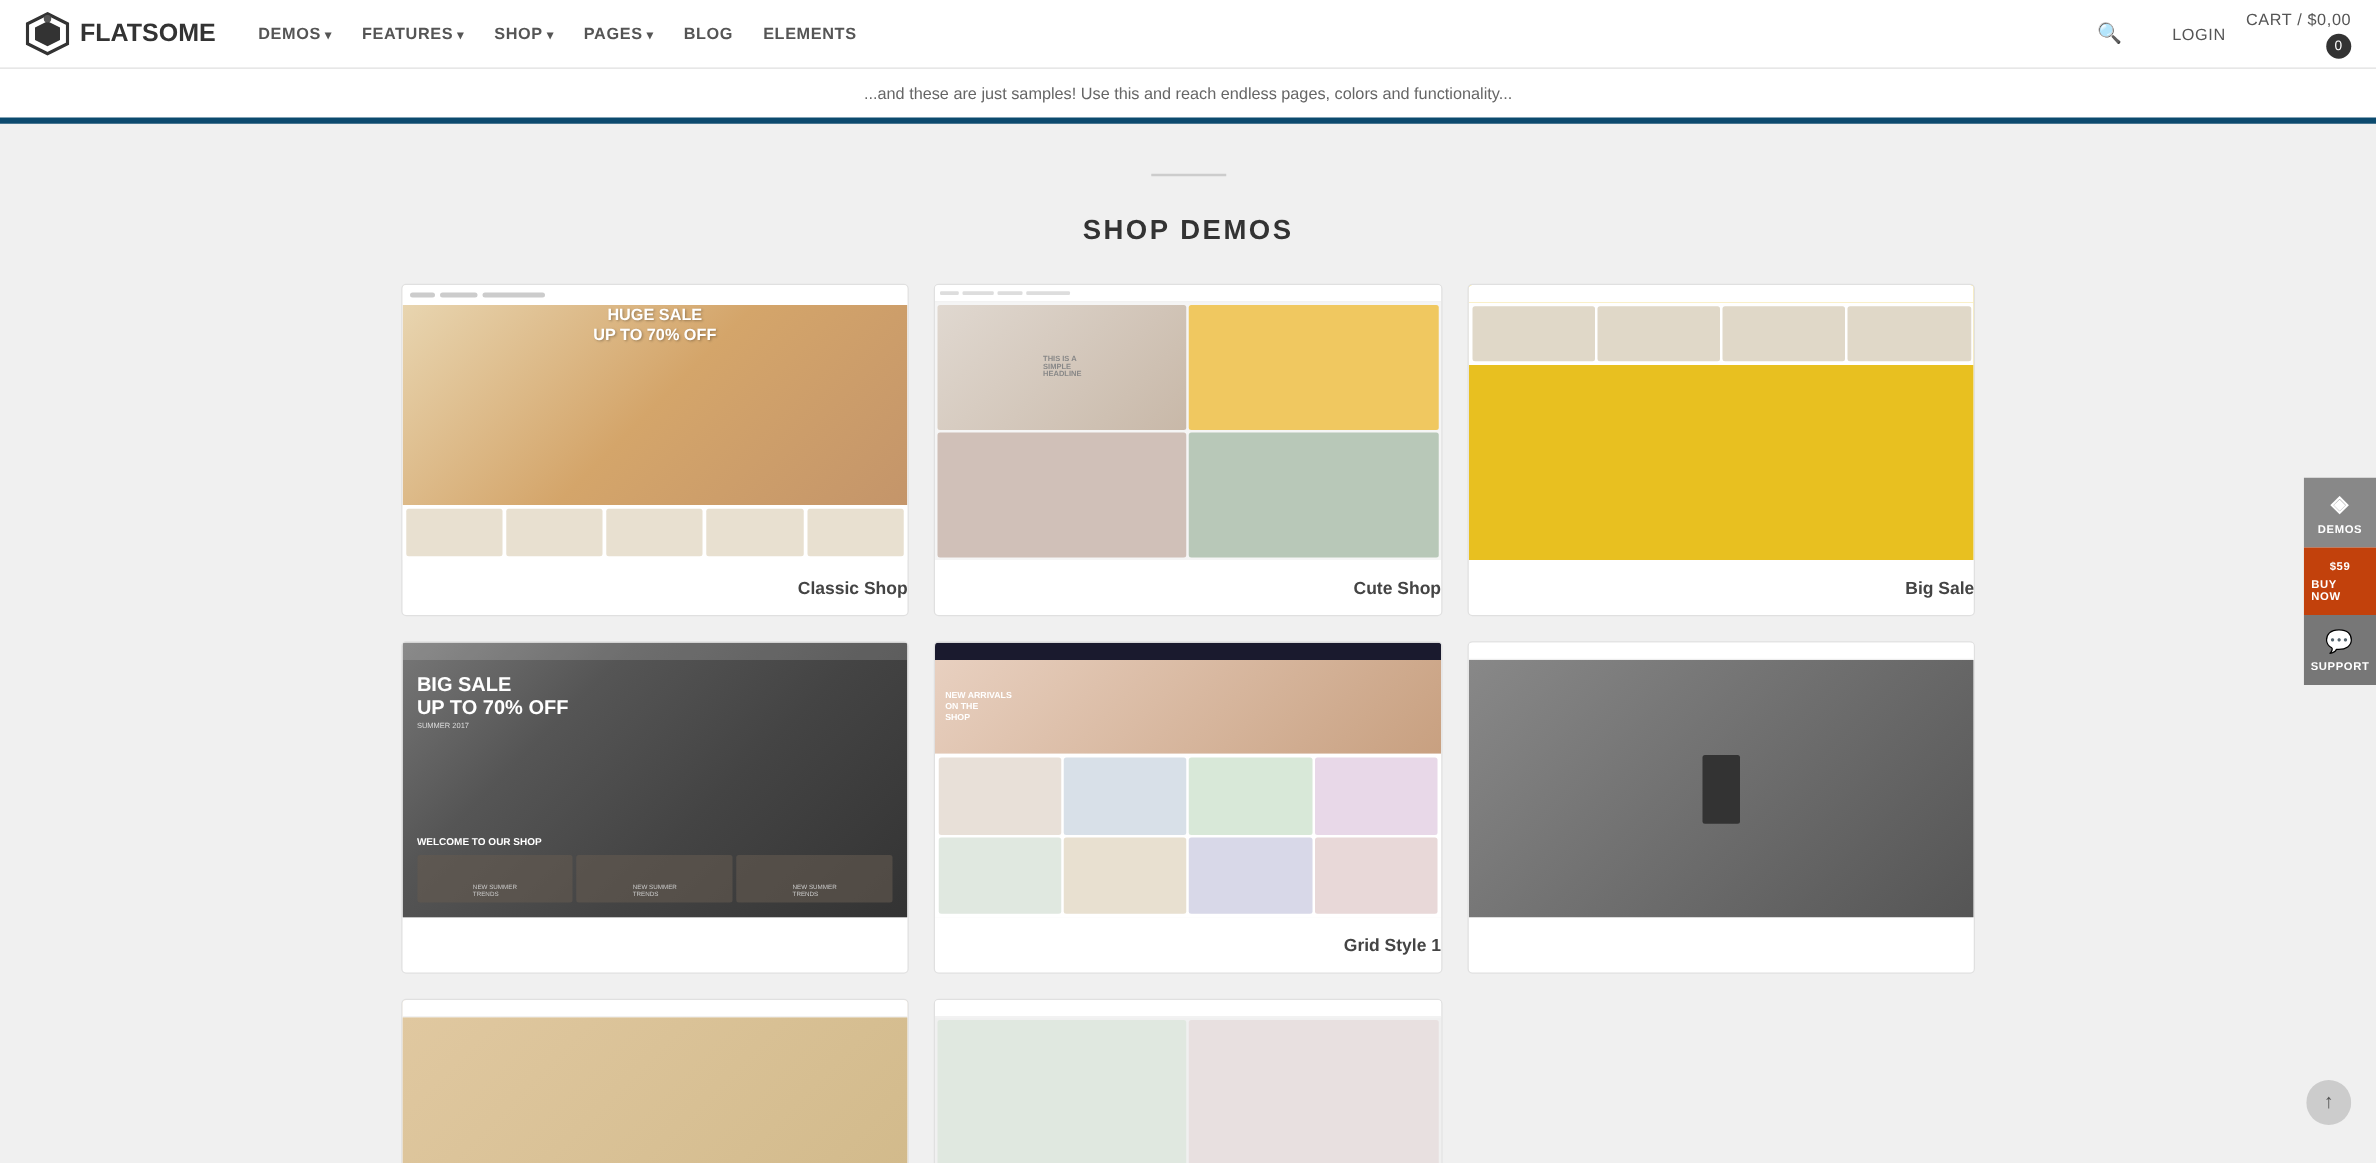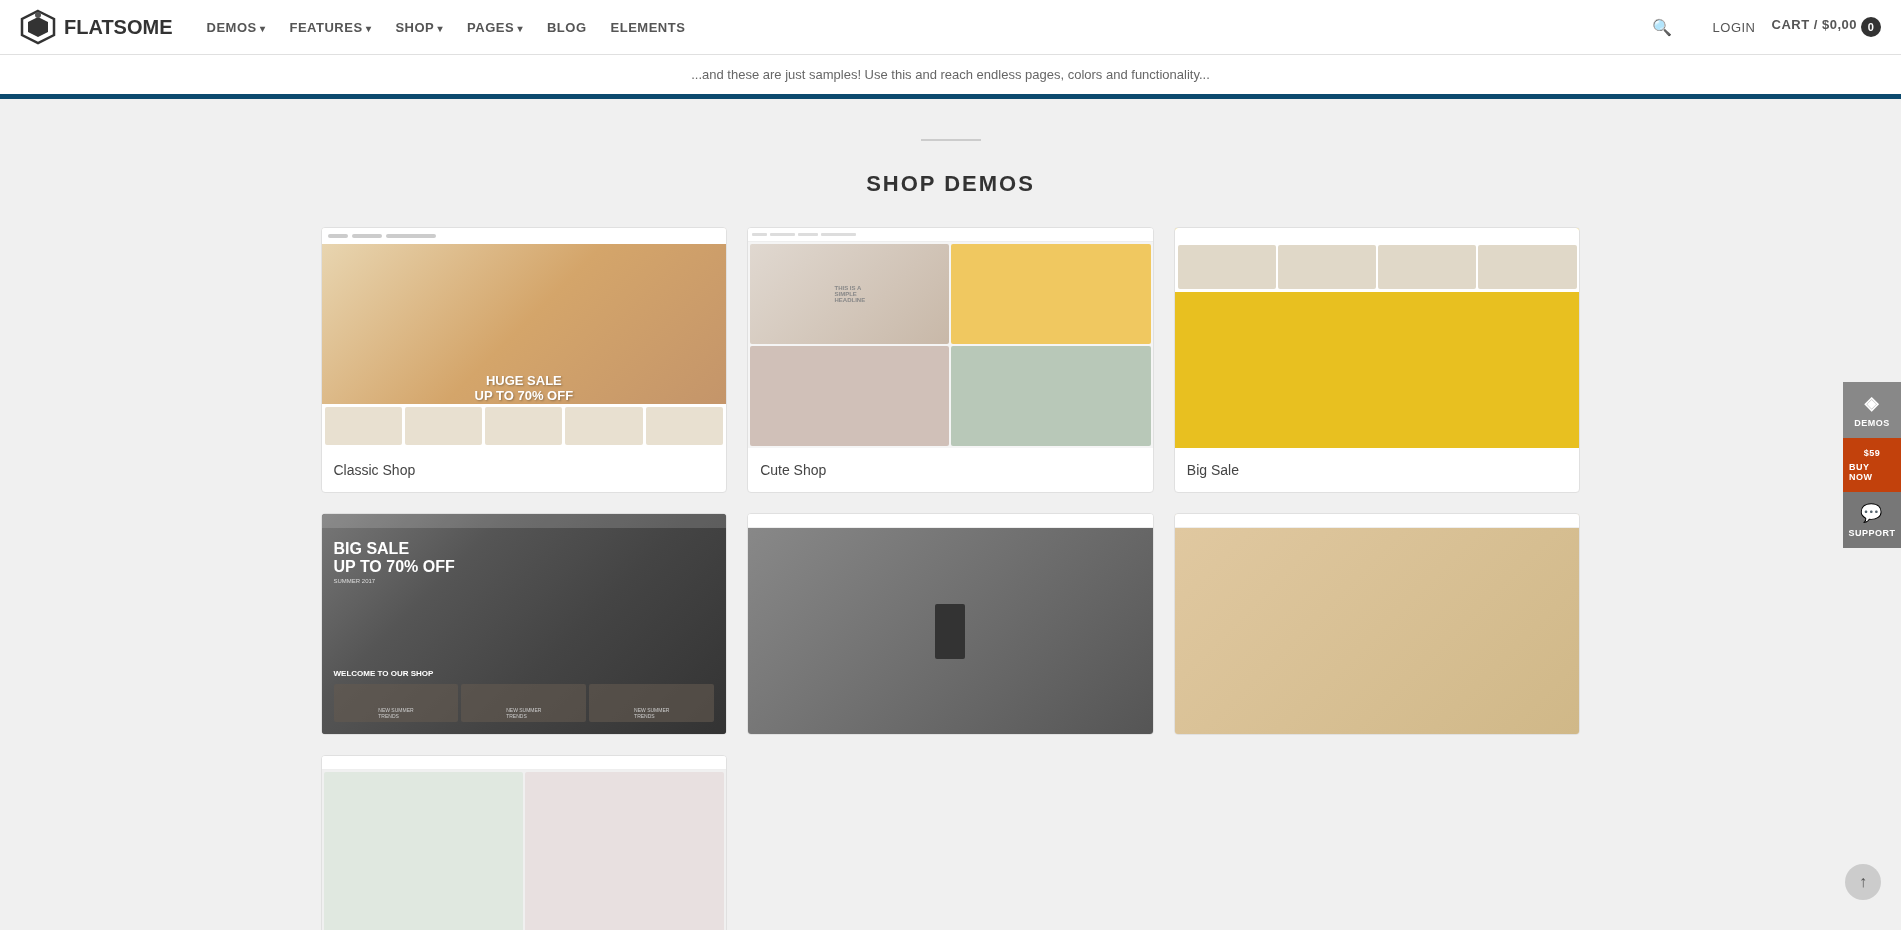--- a/index.html
+++ b/index.html
@@ -71,30 +71,31 @@
       text-decoration: none;
       color: #555;
       font-size: 13px;
       font-weight: 400;
       text-transform: uppercase;
       letter-spacing: 0.5px;
       margin-left: 24px;
     }
     .cart-btn {
       display: flex;
-      align-items: flex-start;
+      align-items: flex-end;
       gap: 4px;
       background: none;
       border: none;
       cursor: pointer;
       font-size: 13px;
-      font-weight: 700;
+      font-weight: 400;
       color: #555;
       text-transform: uppercase;
       letter-spacing: 0.5px;
+      flex-direction: column;
     }
     .cart-badge {
       background: #333;
       color: #fff;
       border-radius: 50%;
       width: 20px;
       height: 20px;
       font-size: 11px;
       display: flex;
       align-items: center;
@@ -153,25 +154,25 @@
       transition: box-shadow 0.2s;
       border: 1px solid #e0e0e0;
     }
     .demo-card-image {
       width: 100%;
       height: 220px;
       overflow: hidden;
       position: relative;
     }
     .demo-card-label {
-      text-align: left;
-      padding: 14px 12px;
+      text-align: right;
+      padding: 14px 0;
       font-size: 14px;
       color: #444;
-      font-weight: 400;
+      font-weight: 700;
     }
 
     
     
     .thumb-classic {
       background: linear-gradient(180deg, #f5f0e8 0%, #f5f0e8 60%, #fff 60%);
       width: 100%; height: 100%;
       display: flex;
       flex-direction: column;
     }
@@ -185,21 +186,21 @@
     }
     .thumb-classic .header-bar span {
       width: 20px; height: 4px;
       background: #ccc;
       border-radius: 2px;
     }
     .thumb-classic .hero {
       flex: 1;
       background: linear-gradient(135deg, #e8d5b0 0%, #d4a56a 50%, #c4956a 100%);
       display: flex;
-      align-items: flex-end;
+      align-items: flex-start;
       justify-content: center;
       color: #fff;
       font-weight: bold;
       font-size: 11px;
       position: relative;
       overflow: hidden;
     }
     .thumb-classic .hero .sale-text {
       font-size: 13px;
       font-weight: 900;
@@ -718,20 +719,41 @@
               <div class="cards">
                 <div class="card">NEW SUMMER<br>TRENDS</div>
                 <div class="card">NEW SUMMER<br>TRENDS</div>
                 <div class="card">NEW SUMMER<br>TRENDS</div>
               </div>
             </div>
           </div>
         </div>
       </div>
 
+      <div class="demo-card">
+        <div class="demo-card-image">
+          <div class="thumb-gs1-real">
+            <div class="nav"></div>
+            <div class="hero">
+              <div class="hero-text">NEW ARRIVALS<br>ON THE<br>SHOP</div>
+            </div>
+            <div class="products">
+              <div class="pc"></div>
+              <div class="pc"></div>
+              <div class="pc"></div>
+              <div class="pc"></div>
+              <div class="pc"></div>
+              <div class="pc"></div>
+              <div class="pc"></div>
+              <div class="pc"></div>
+            </div>
+          </div>
+        </div>
+        <div class="demo-card-label">Grid Style 1</div>
+      </div>
 
       <div class="demo-card">
         <div class="demo-card-image">
           <div class="thumb-b1">
             <div class="nav"></div>
             <div class="hero">
               <div class="hero-content">
                 <div class="man"></div>
               </div>
             </div>

